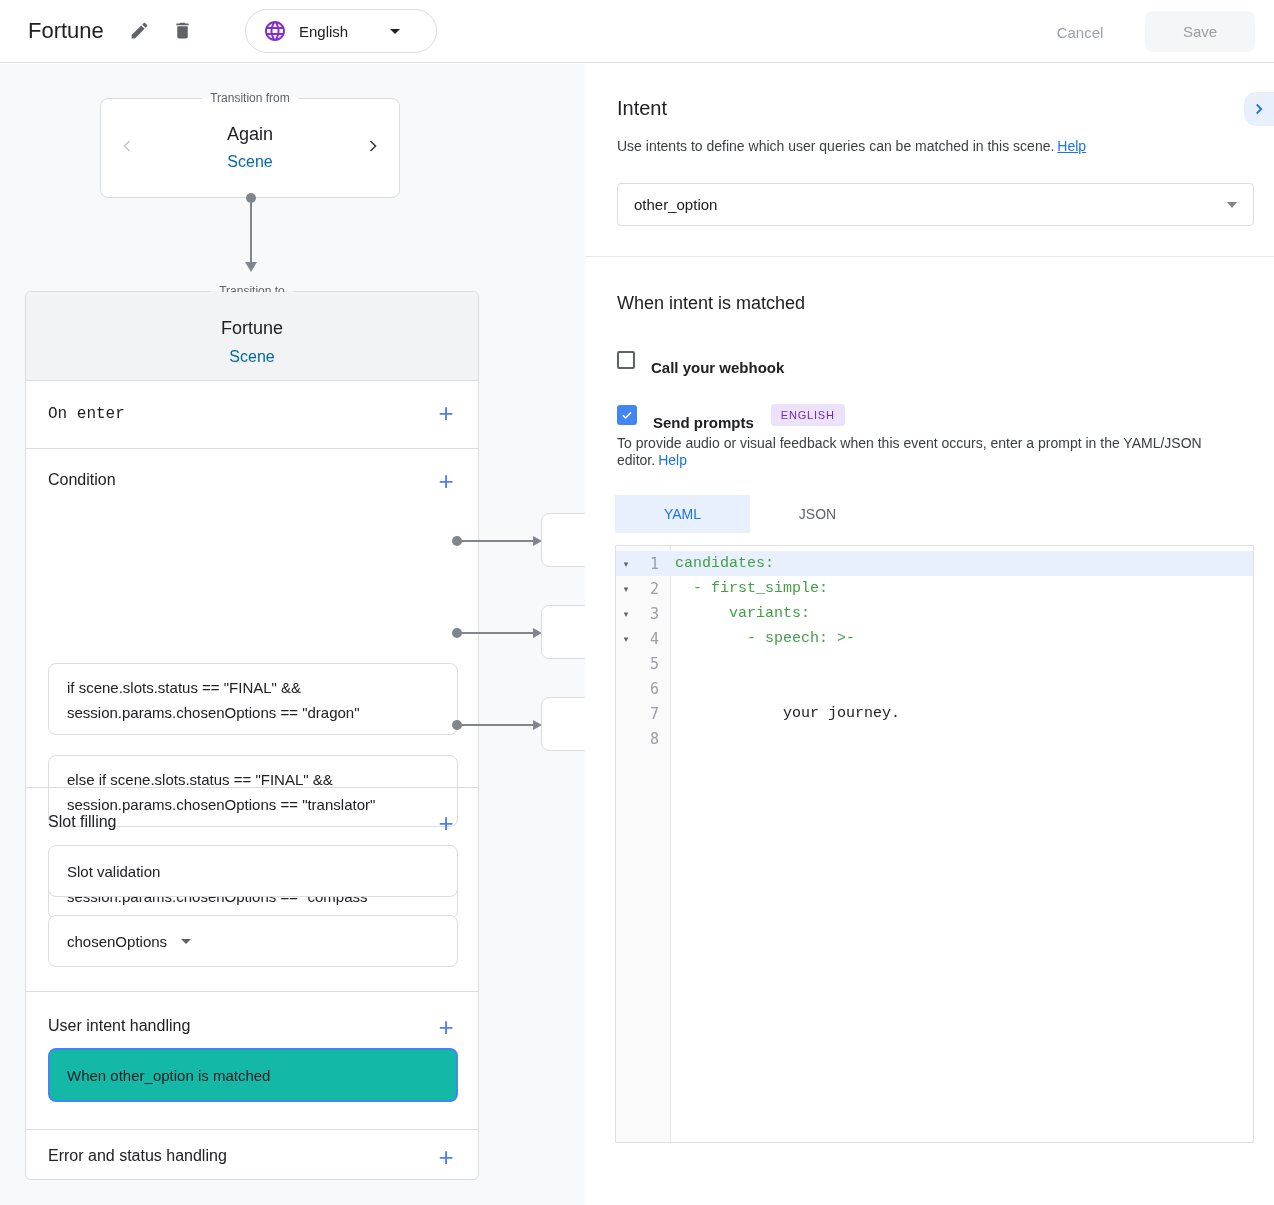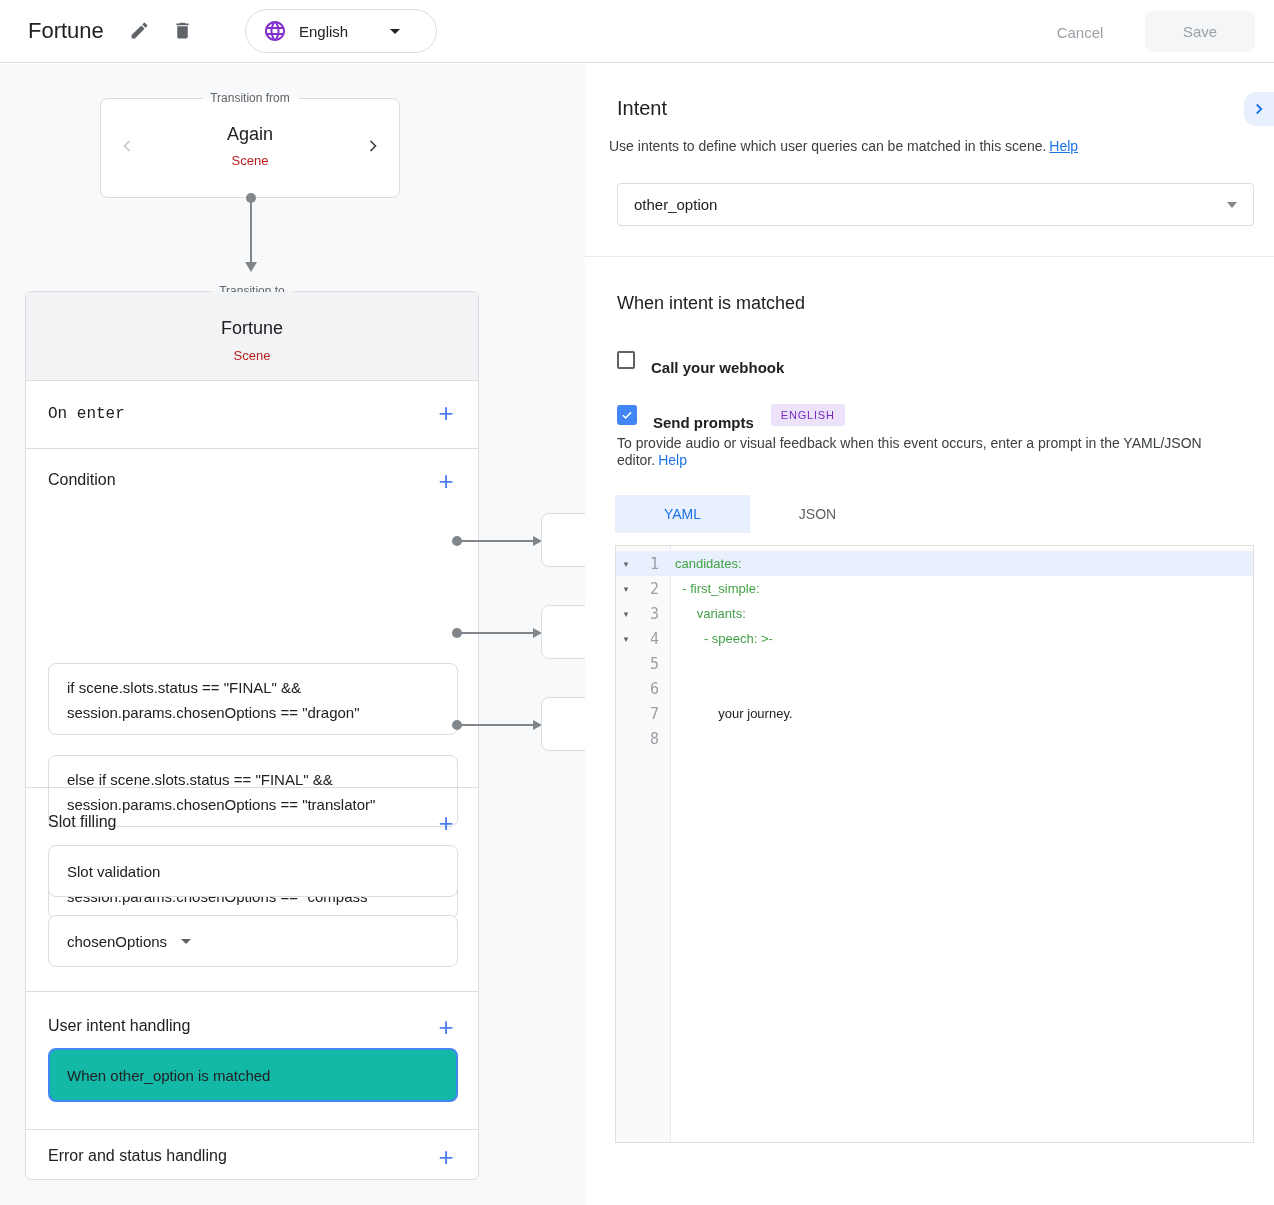--- a/index.html
+++ b/index.html
@@ -33,21 +33,21 @@
   .from-card { position:absolute; left:100px; top:34px; width:300px; height:100px; background:#fff;
     border:1px solid #dadce0; border-radius:8px; cursor:pointer; }
   .from-card .legend { background:linear-gradient(#f8f9fa 50%, #ffffff 50%); }
   .nav-chev { position:absolute; top:30px; width:24px; height:36px; border:none; background:none; cursor:pointer; }
   .nav-chev.prev { left:14px; }
   .nav-chev.next { right:14px; }
   .nav-chev svg { width:20px; height:20px; fill:none; stroke-width:2px; }
   .nav-chev.prev svg { stroke:#c4c7cc; }
   .nav-chev.next svg { stroke:#3c4043; }
   .node-name { position:absolute; top:25px; width:100%; text-align:center; font-size:18px; color:#202124; }
-  .node-type { position:absolute; top:54px; width:100%; text-align:center; font-size:13px; color:#b91c1c; }
+  .node-type { position:absolute; top:54px; width:100%; text-align:center; font-size:16px; color:#0369a1; }
 
   .conn-dot { position:absolute; left:246px; top:129px; width:10px; height:10px; border-radius:50%; background:#80868b; }
   .conn-line { position:absolute; left:250px; top:136px; width:2px; height:62px; background:#80868b; }
   .conn-arrow { position:absolute; left:245px; top:198px; width:0; height:0;
     border-left:6px solid transparent; border-right:6px solid transparent; border-top:10px solid #80868b; }
 
   .scene-card { position:absolute; left:25px; top:227px; width:454px; height:889px; background:#fff;
     border:1px solid #dadce0; border-radius:6px; }
   .scene-card .legend { background:linear-gradient(#f8f9fa 50%, #f1f3f4 50%); }
   .scene-header { position:absolute; left:0; top:0; width:100%; height:89px; background:#f1f3f4;
@@ -84,21 +84,21 @@
     border-top:5px solid transparent; border-bottom:5px solid transparent; border-left:9px solid #80868b; }
   .stub-box { position:absolute; left:541px; width:62px; height:54px; background:#fff;
     border:1px solid #dadce0; border-radius:8px; cursor:pointer; }
 
   
   .right-panel { position:absolute; left:585px; top:64px; width:689px; height:1141px; background:#fff; }
   .rp-h1 { position:absolute; left:32px; top:33px; font-size:20px; font-weight:400; color:#202124; }
   .chev-btn { position:absolute; right:0; top:28px; width:30px; height:34px; background:#e8f0fe;
     border:none; border-radius:12px 0 0 12px; cursor:pointer; }
   .chev-btn svg { width:18px; height:18px; stroke:#1a73e8; fill:none; stroke-width:2.4px; margin-top:2px; }
-  .rp-desc { position:absolute; left:24px; top:74px; font-size:14px; color:#3c4043; }
+  .rp-desc { position:absolute; left:32px; top:74px; font-size:14px; color:#3c4043; }
   a.hlink { color:#1a73e8; text-decoration:underline; cursor:pointer; margin-left:3px; }
   a.hlink.nound { text-decoration:none; }
   .select-box { position:absolute; left:32px; top:119px; width:637px; height:43px; border:1px solid #dadce0;
     border-radius:4px; display:flex; align-items:center; padding:0 16px; font-size:15px; color:#202124; cursor:pointer; }
   .select-box .caret { border-top:6px solid #80868b; margin-left:auto; }
   .rp-divider { position:absolute; left:0; top:192px; width:689px; height:1px; background:#e8eaed; }
   .rp-h2 { position:absolute; left:32px; top:229px; font-size:18px; font-weight:400; color:#202124; }
 
   .check-row { position:absolute; left:32px; display:flex; align-items:center; }
   .row-webhook { top:279px; } .row-prompts { top:334px; }
@@ -119,21 +119,21 @@
   .editor { position:absolute; left:30px; top:481px; width:639px; height:598px; border:1px solid #e0e0e0;
     background:#fff; overflow:hidden; cursor:text; }
   .gutter-strip { position:absolute; left:0; top:0; bottom:0; width:55px; background:#fafafa;
     border-right:1px solid #e8eaed; }
   .code-rows { position:absolute; left:0; top:5px; width:100%; }
   .crow { height:25px; display:flex; align-items:center; overflow:hidden; }
   .crow.hl { background:#e8f0fe; }
   .fold { width:20px; text-align:center; font-size:9px; color:#5f6368; cursor:pointer; }
   .lnum { width:29px; text-align:right; padding-right:6px; font-family:"DejaVu Sans Mono", monospace;
     font-size:15px; color:#9aa0a6; }
-  .ctext { padding-left:10px; font-family:Liberation Sans, sans-serif; font-size:13px; white-space:pre; }
+  .ctext { padding-left:10px; font-family:Liberation Mono, monospace; font-size:15px; white-space:pre; }
   .ctext.key { color:#43a047; }
   .ctext.plain { color:#202124; }
 
   .insert-row { position:absolute; left:32px; top:1100px; display:flex; align-items:center; }
   .insert-label { font-size:16px; color:#202124; margin-right:17px; }
   .chip { height:31px; border:1px solid #5f6368; border-radius:16px; background:#fff; padding:0 17px;
     font-size:14px; color:#202124; font-family:inherit; cursor:pointer; margin-right:11px; }
 </style>
 </head>
 <body>

